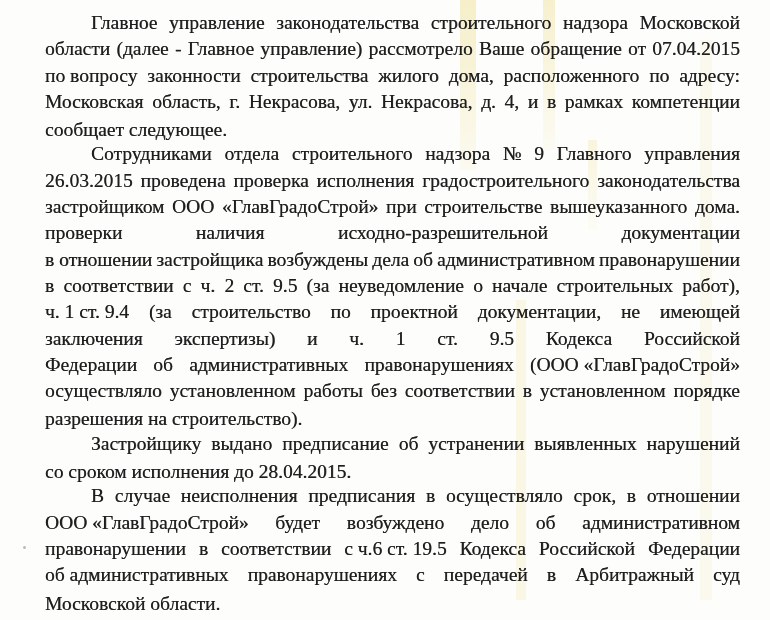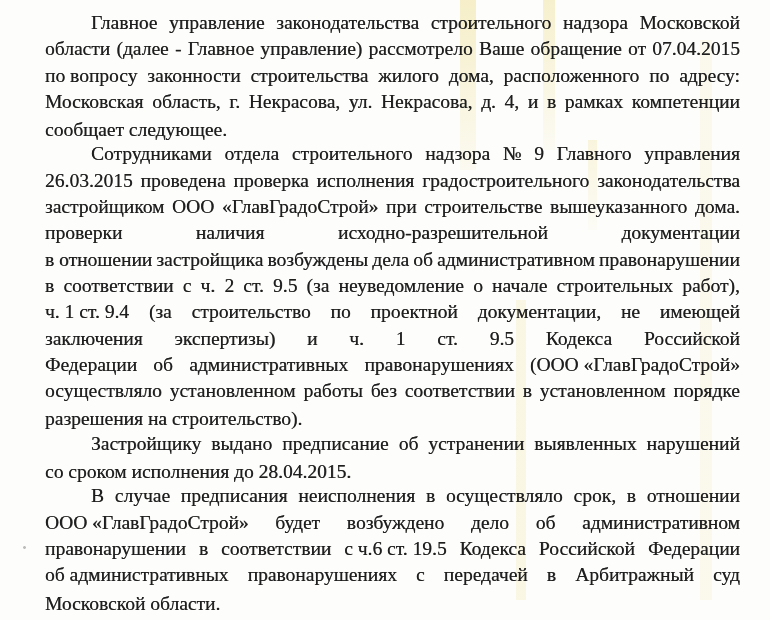--- a/index.html
+++ b/index.html
@@ -202,22 +202,22 @@
           <span>устранении</span>
           <span>выявленных</span>
           <span>нарушений</span>
         </div>
         <div class="line last">со сроком исполнения до 28.04.2015.</div>
       </div>
       <div class="para">
         <div class="line first">
           <span>В</span>
           <span>случае</span>
+          <span>неисполнения</span>
           <span>предписания</span>
-          <span>неисполнения</span>
           <span>в</span>
           <span>осуществляло</span>
           <span>срок,</span>
           <span>в</span>
           <span>отношении</span>
         </div>
         <div class="line">
           <span>ООО&nbsp;«ГлавГрадоСтрой»</span>
           <span>будет</span>
           <span>возбуждено</span>

